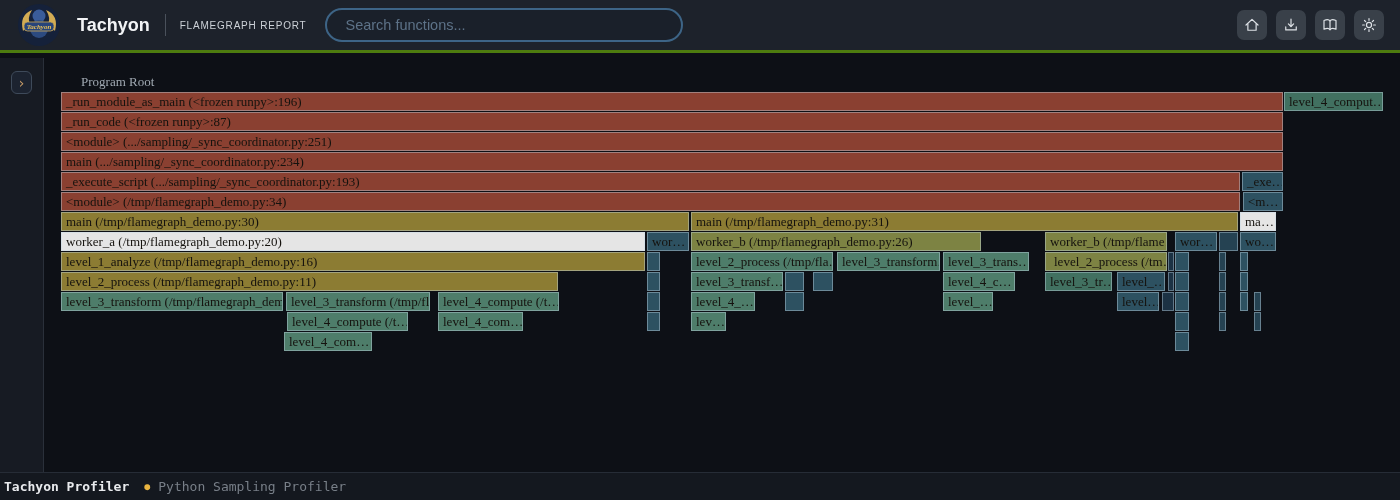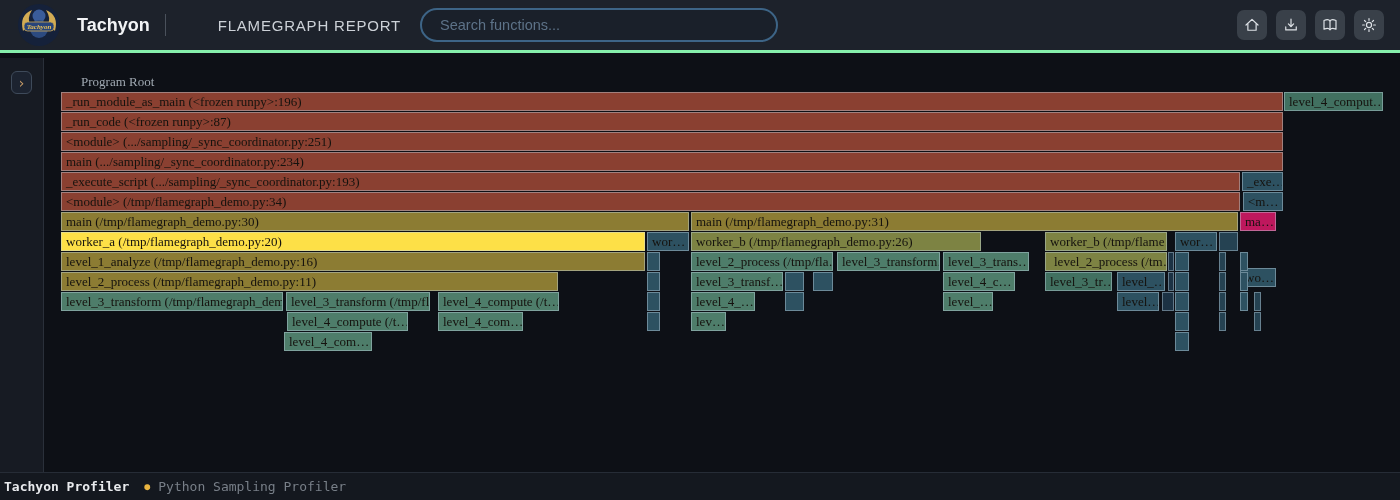--- a/index.html
+++ b/index.html
@@ -1,23 +1,23 @@
 <!DOCTYPE html>
 <html><head>
 <meta charset="utf-8">
 <style>
   * { margin:0; padding:0; box-sizing:border-box; }
   html,body { width:1400px; height:500px; overflow:hidden; background:#0d1016; font-family:"Liberation Sans", sans-serif; }
 
   
-  .header { position:absolute; left:0; top:0; width:1400px; height:53px; background:#1d222b; border-bottom:3px solid #86efac; display:flex; align-items:center; }
+  .header { position:absolute; left:0; top:0; width:1400px; height:53px; background:#1d222b; border-bottom:3px solid #4d7c0f; display:flex; align-items:center; }
   .logo { width:44px; height:44px; margin-left:17px; flex:0 0 auto; }
   .app-title { color:#f2f4f6; font-size:18px; font-weight:bold; margin-left:16px; }
   .hdr-divider { width:1px; height:22px; background:#4a515b; margin:0 14px 0 15px; }
-  .report-label { color:#ccd1d7; font-size:15px; letter-spacing:0.8px;margin-left:38px; }
+  .report-label { color:#ccd1d7; font-size:10px; letter-spacing:0.8px; }
   .search { margin-left:19px; width:358px; height:34px; border-radius:17px; border:2px solid #3d6486; background:#1a202a; color:#9fb0c0; font-size:14.5px; padding:8px 18px; outline:none; font-family:"Liberation Sans", sans-serif; }
   .search::placeholder { color:#5d7288; }
   .hdr-actions { margin-left:auto; margin-right:16px; display:flex; gap:9px; }
   .icon-btn { width:30px; height:30px; border-radius:7px; background:#394049; border:none; display:flex; align-items:center; justify-content:center; cursor:pointer; }
   .icon-btn svg { stroke:#dde1e6; fill:none; stroke-width:1.6; stroke-linecap:round; stroke-linejoin:round; }
 
   
   .sidebar { position:absolute; left:0; top:58px; width:44px; bottom:28px; background:#171b23; border-right:1px solid #2a303a; }
   .expander { position:absolute; left:11px; top:13px; width:21px; height:23px; border-radius:6px; border:1px solid #3e4a5a; background:#1c2330; color:#c49a66; font-size:14px; line-height:20px; text-align:center; cursor:pointer; font-family:"DejaVu Sans", sans-serif; }
 
@@ -88,28 +88,28 @@
     <div class="fb" style="left: 1239px; top: 34px; width: 99px; background: rgb(65, 112, 96);">level_4_comput…</div>
     <div class="fb" style="left: 16px; top: 54px; width: 1222px; background: rgb(138, 64, 49);">_run_code (&lt;frozen runpy&gt;:87)</div>
     <div class="fb" style="left: 16px; top: 74px; width: 1222px; background: rgb(138, 64, 49);">&lt;module&gt; (.../sampling/_sync_coordinator.py:251)</div>
     <div class="fb" style="left: 16px; top: 94px; width: 1222px; background: rgb(138, 64, 49);">main (.../sampling/_sync_coordinator.py:234)</div>
     <div class="fb" style="left: 16px; top: 114px; width: 1179px; background: rgb(138, 64, 49);">_execute_script (.../sampling/_sync_coordinator.py:193)</div>
     <div class="fb" style="left: 1197px; top: 114px; width: 41px; background: rgb(45, 81, 97);">_exe…</div>
     <div class="fb" style="left: 16px; top: 134px; width: 1179px; background: rgb(138, 64, 49);">&lt;module&gt; (/tmp/flamegraph_demo.py:34)</div>
     <div class="fb" style="left: 1198px; top: 134px; width: 40px; background: rgb(45, 81, 97);">&lt;m…</div>
     <div class="fb" style="left: 16px; top: 154px; width: 628px; background: rgb(140, 124, 51);">main (/tmp/flamegraph_demo.py:30)</div>
     <div class="fb" style="left: 646px; top: 154px; width: 547px; background: rgb(140, 124, 51);">main (/tmp/flamegraph_demo.py:31)</div>
-    <div class="fb" style="left: 1195px; top: 154px; width: 36px; background: #be185d;">ma…</div>
-    <div class="fb" style="left: 16px; top: 174px; width: 584px; background: #fde047;">worker_a (/tmp/flamegraph_demo.py:20)</div>
+    <div class="fb" style="left: 1195px; top: 154px; width: 36px; background: #e5e5e5;">ma…</div>
+    <div class="fb" style="left: 16px; top: 174px; width: 584px; background: #e5e5e5;">worker_a (/tmp/flamegraph_demo.py:20)</div>
     <div class="fb" style="left: 602px; top: 174px; width: 42px; background: rgb(45, 81, 97);">wor…</div>
     <div class="fb" style="left: 646px; top: 174px; width: 290px; background: rgb(125, 131, 67);">worker_b (/tmp/flamegraph_demo.py:26)</div>
     <div class="fb" style="left: 1000px; top: 174px; width: 122px; background: rgb(125, 131, 67);">worker_b (/tmp/flame…</div>
     <div class="fb" style="left: 1130px; top: 174px; width: 42px; background: rgb(45, 81, 97);">wor…</div>
     <div class="fb" style="left: 1174px; top: 174px; width: 19px; background: rgb(37, 66, 82);"></div>
-    <div class="fb" style="left: 1195px; top: 174px; width: 36px; background: rgb(45, 81, 97); margin-top: 36px;">wo…</div>
+    <div class="fb" style="left: 1195px; top: 174px; width: 36px; background: rgb(45, 81, 97);">wo…</div>
     <div class="fb" style="left: 16px; top: 194px; width: 584px; background: rgb(140, 124, 51);">level_1_analyze (/tmp/flamegraph_demo.py:16)</div>
     <div class="fb" style="left: 602px; top: 194px; width: 13px; background: rgb(45, 81, 97);"></div>
     <div class="fb" style="left: 646px; top: 194px; width: 142px; background: rgb(78, 125, 106);">level_2_process (/tmp/fla…</div>
     <div class="fb" style="left: 792px; top: 194px; width: 103px; background: rgb(78, 125, 106);">level_3_transform…</div>
     <div class="fb" style="left: 898px; top: 194px; width: 86px; background: rgb(78, 125, 106);">level_3_trans…</div>
     <div class="fb" style="left: 1000px; top: 194px; width: 122px; background: rgb(125, 131, 67); padding-left: 8px;">level_2_process (/tm…</div>
     <div class="fb" style="left: 1123px; top: 194px; width: 6px; background: rgb(28, 50, 68);"></div>
     <div class="fb" style="left: 1130px; top: 194px; width: 14px; background: rgb(45, 81, 97);"></div>
     <div class="fb" style="left: 1174px; top: 194px; width: 7px; background: rgb(37, 66, 82);"></div>
     <div class="fb" style="left: 1195px; top: 194px; width: 8px; background: rgb(45, 81, 97);"></div>

